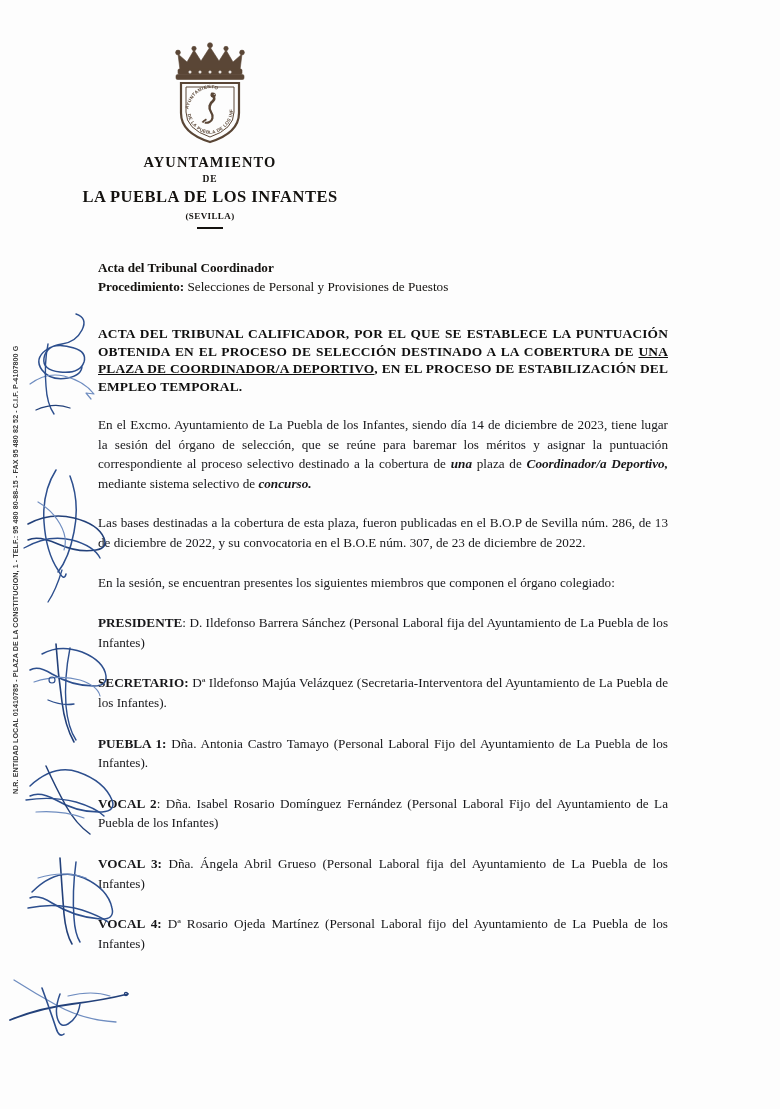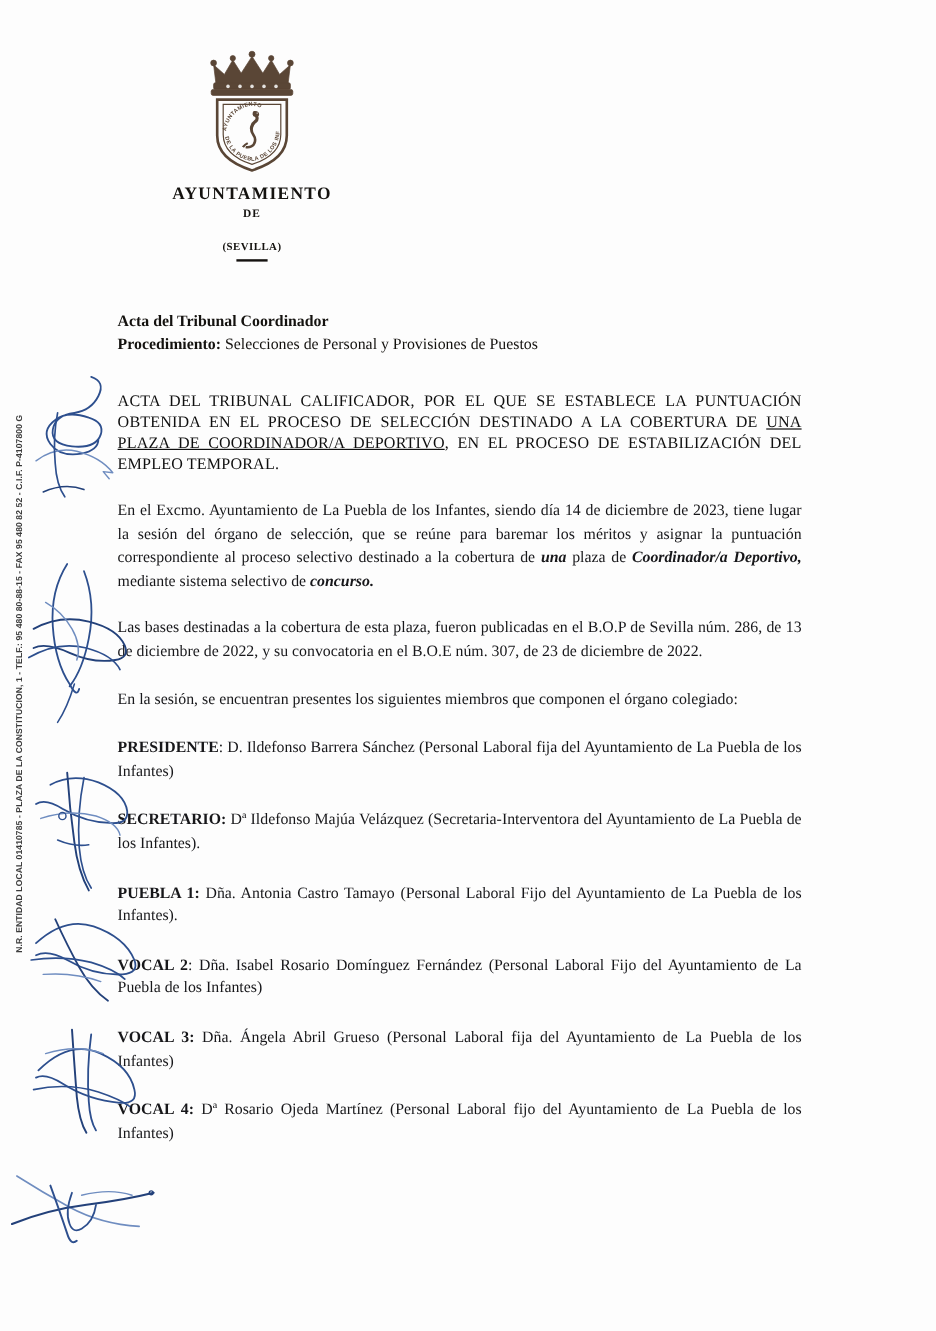--- a/index.html
+++ b/index.html
@@ -66,21 +66,21 @@
     margin-top: 3px;
     letter-spacing: 0.8px;
   }
   .lh-place {
     font-size: 16.5px;
     margin-top: 3px;
     letter-spacing: 0.5px;
   }
   .lh-prov {
     font-size: 9px;
-    margin-top: 16px;
+    margin-top: 4px;
     letter-spacing: 0.4px;
   }
   .lh-rule {
     width: 26px;
     height: 2px;
     background: #14120f;
     margin: 6px auto 0 auto;
   }
 
   
@@ -93,21 +93,21 @@
   .meta-line {
     font-size: 13.2px;
     line-height: 19px;
     color: #14120f;
   }
   .meta-line b { font-weight: bold; }
 
   .title-block {
     margin-top: 29px;
     font-size: 13.4px;
-    font-weight: normal;
+    font-weight: bold;
     line-height: 17.5px;
     text-align: justify;
     text-align-last: left;
     letter-spacing: 0.15px;
     color: #0f0f0f;
   }
   .title-block .u { text-decoration: underline; }
 
   p.body {
     margin: 0;
@@ -196,20 +196,21 @@
         <path d="M57.4 54.6 q2.6 -0.6 3.9 1 q1.2 1.5 0.2 3
                  q-0.9 1.3 -2.7 1 q-2 -0.4 -2.3 -2.2
                  q-0.2 -1.6 0.9 -2.8 Z"></path>
         <circle cx="60.3" cy="56.2" r="0.55" fill="#fdfdfd"></circle>
         <path d="M52 80.5 q-3 1.6 -4.4 3.6 l1.7 1 q1.3 -1.8 3.6 -3 Z"></path>
       </g>
     </svg>
 
     <div class="lh-line lh-org">AYUNTAMIENTO</div>
     <div class="lh-line lh-de">DE</div>
+    <div class="lh-line lh-place">LA PUEBLA DE LOS INFANTES</div>
     <div class="lh-line lh-prov">(SEVILLA)</div>
     <div class="lh-rule"></div>
   </div>
 
   <div class="doc">
 
     <div class="meta-line">
       <b>Acta del Tribunal Coordinador</b>
     </div>
     <div class="meta-line">

